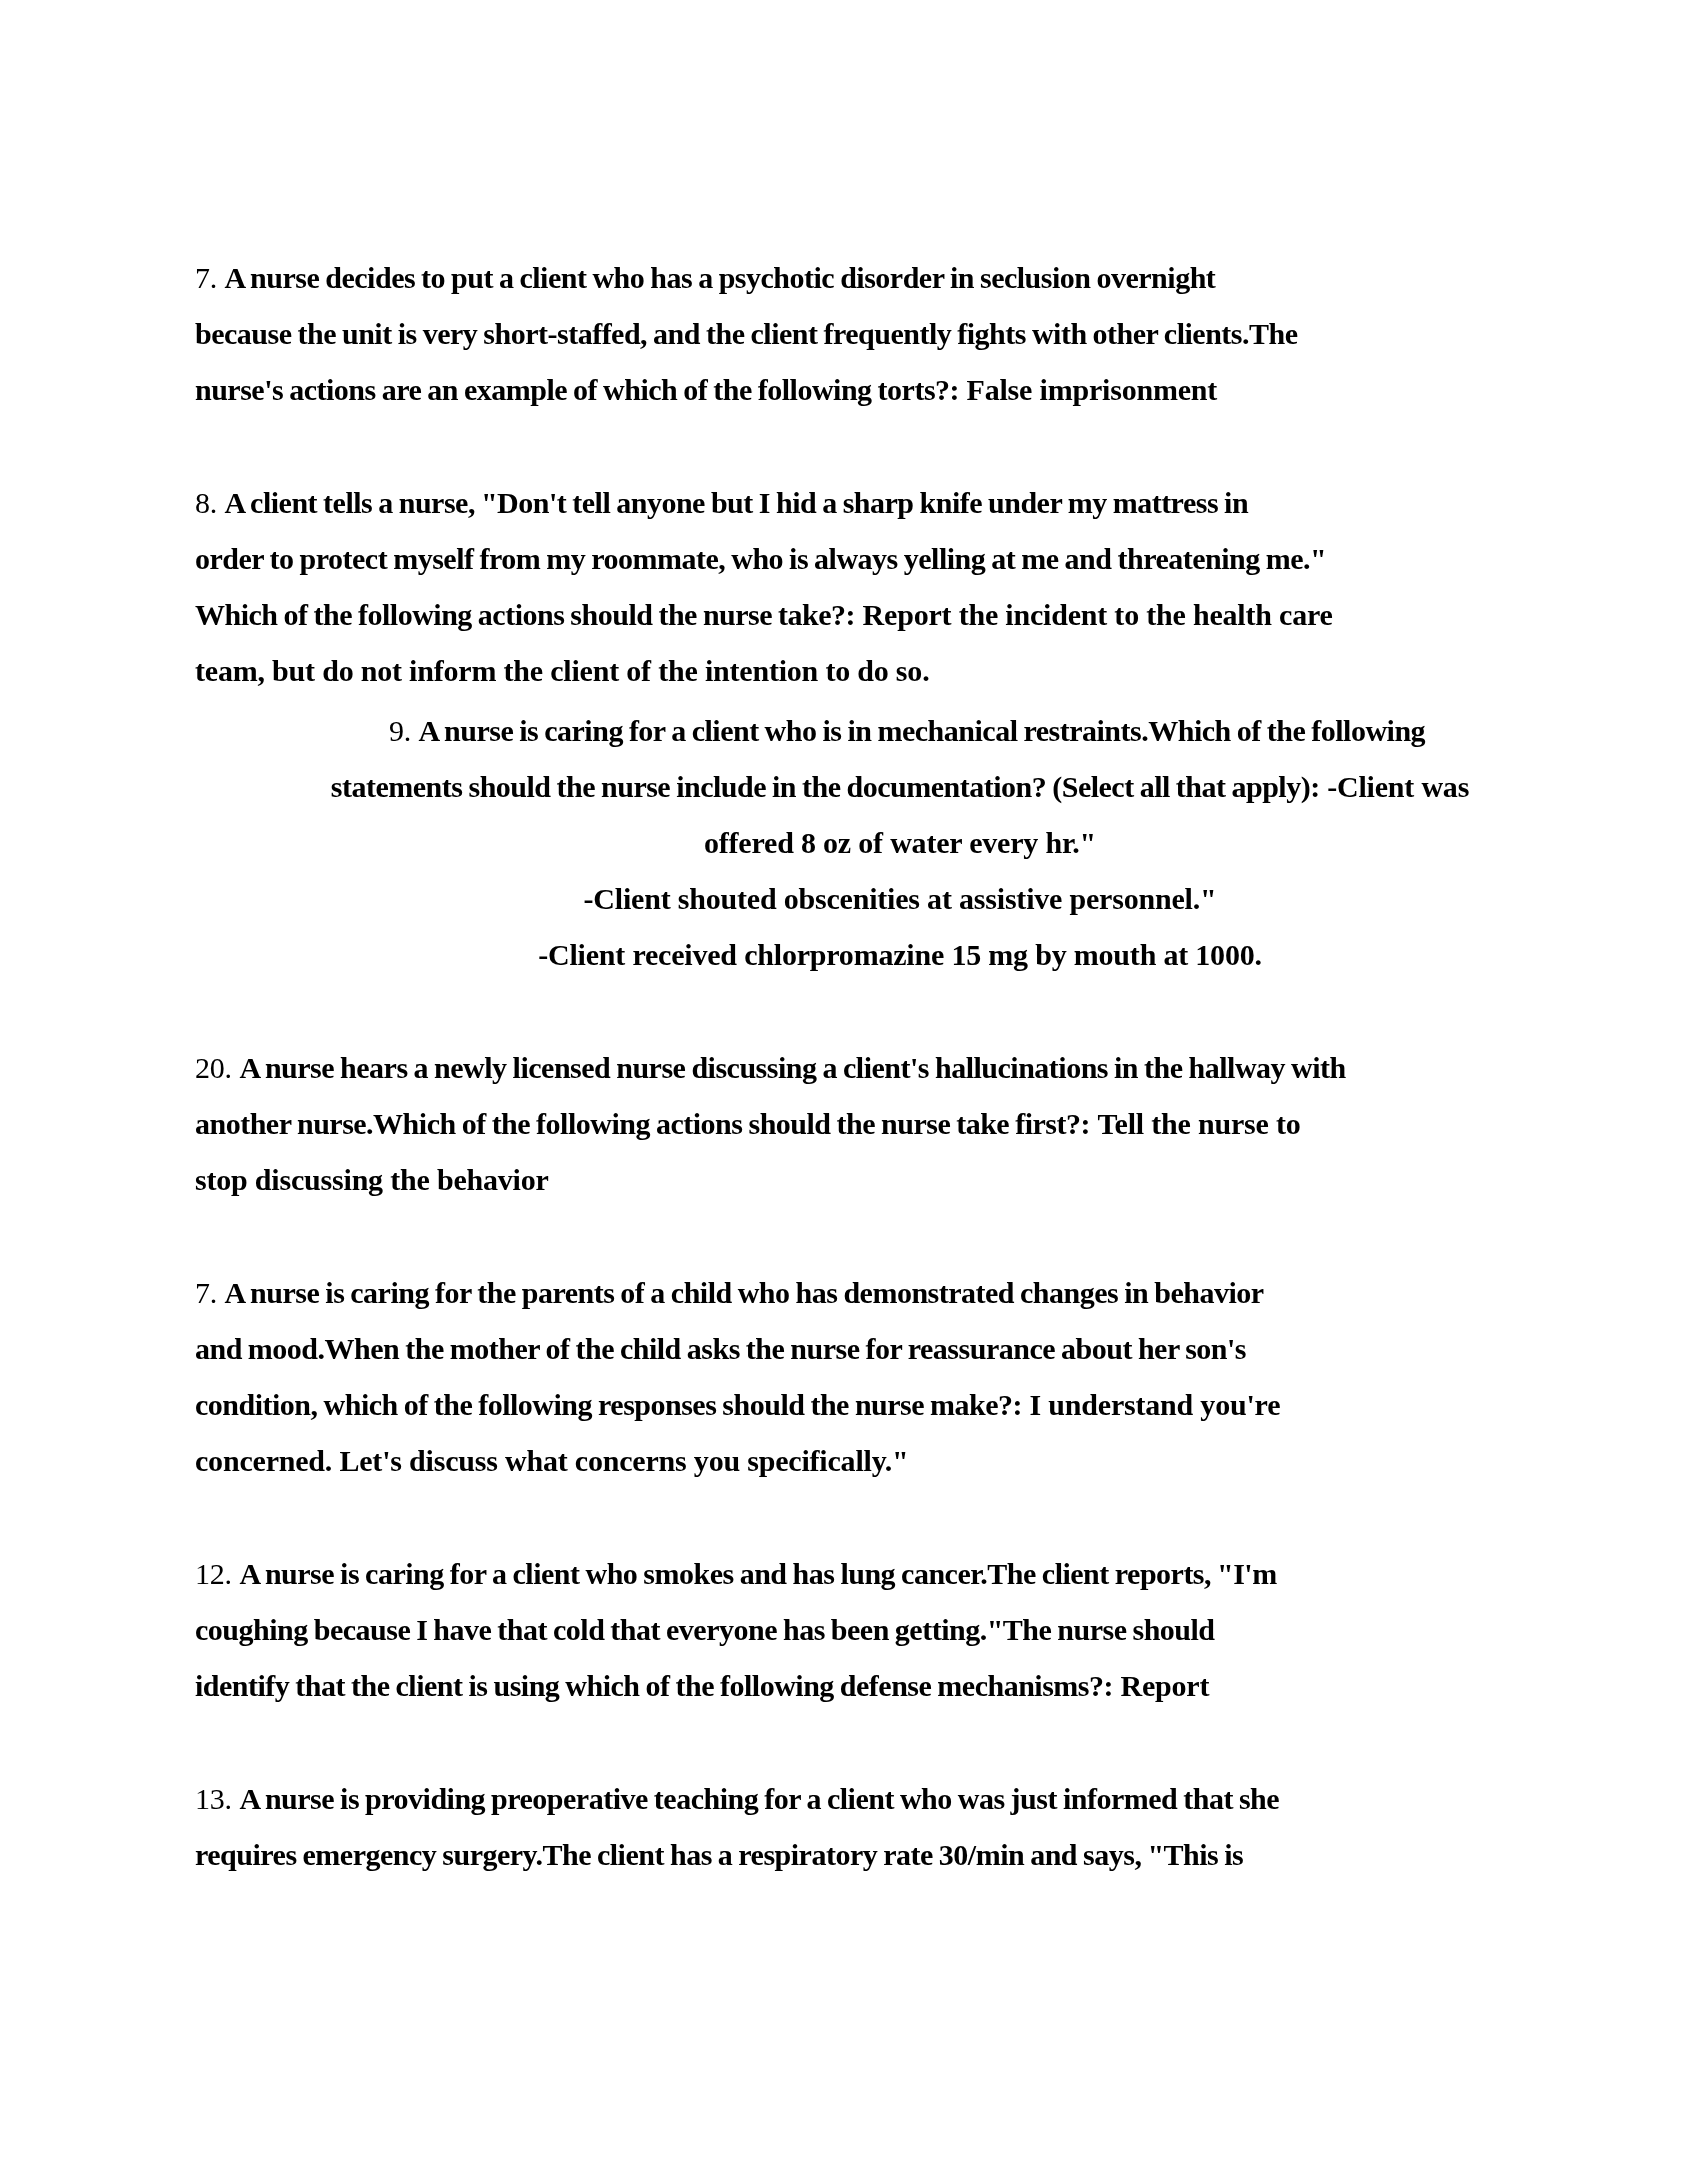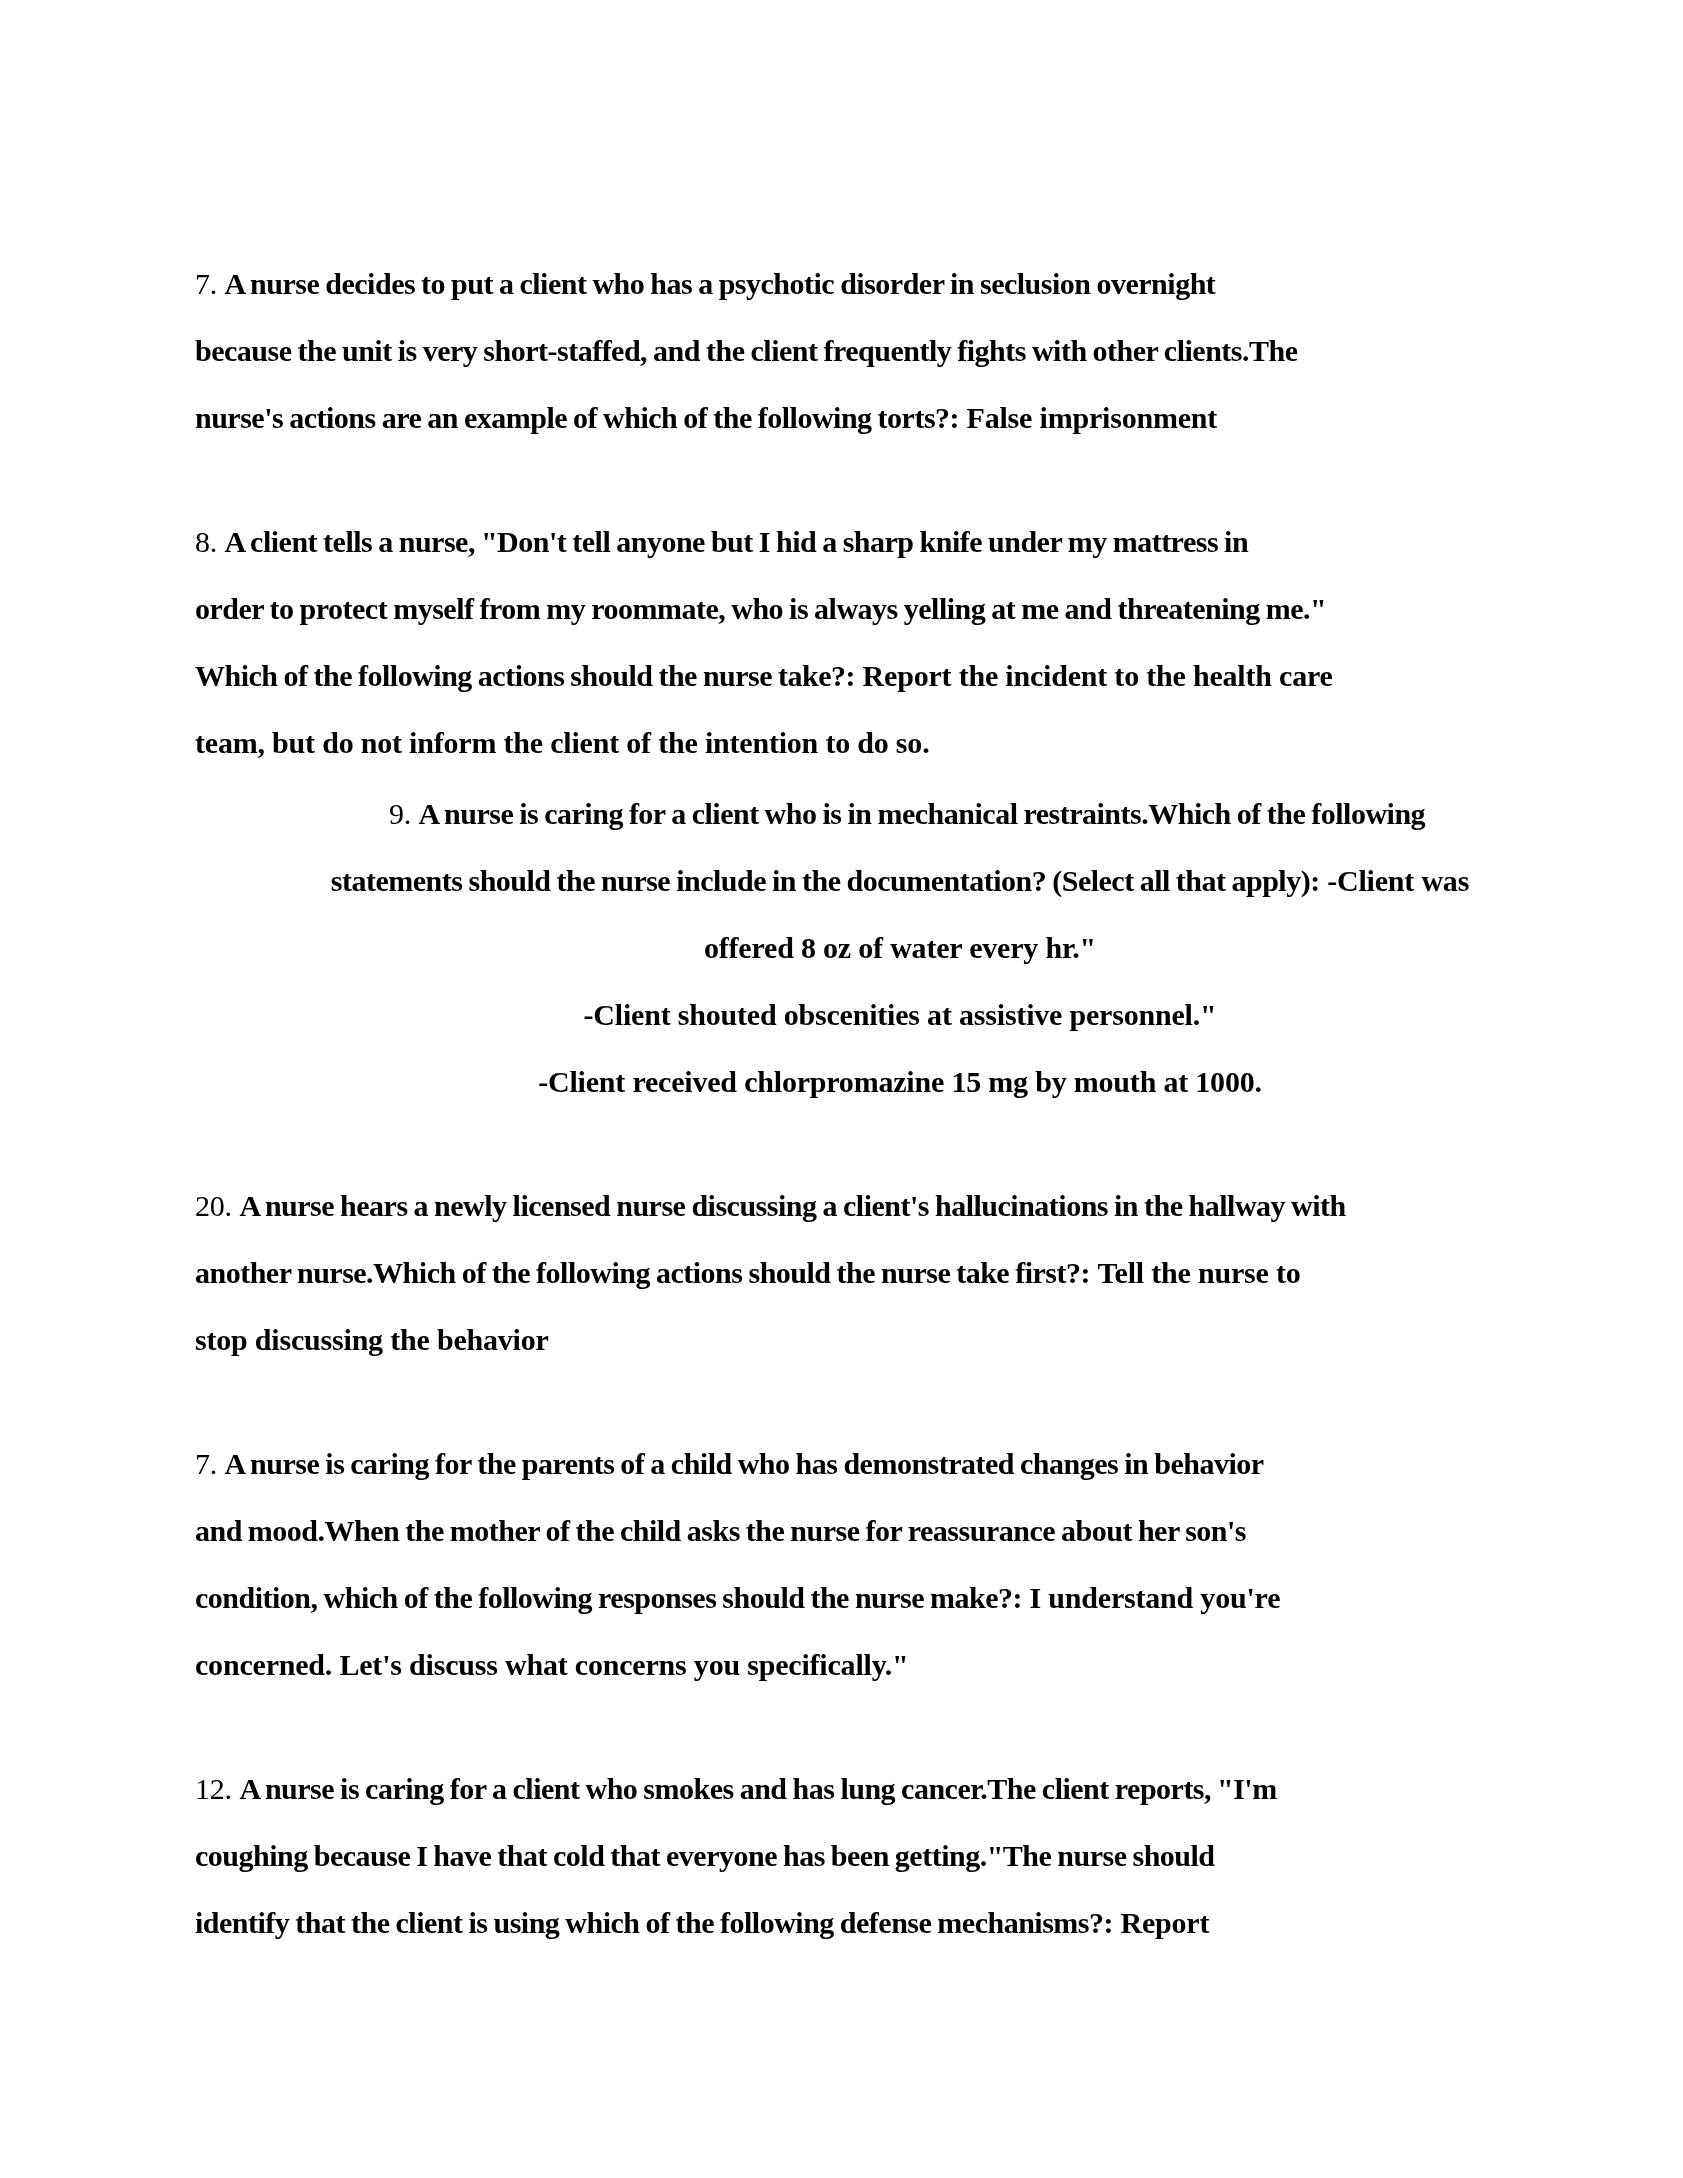--- a/index.html
+++ b/index.html
@@ -10,21 +10,21 @@
   .page {
     position: relative;
     width: 1683px;
     height: 2178px;
     background: #ffffff;
     box-sizing: border-box;
     padding: 250px 78px 0 195px;
     overflow: hidden;
     font-family: "Liberation Serif", "DejaVu Serif", serif;
     font-size: 30px;
-    line-height: 67px;
+    line-height: 56px;
     color: #000000;
   }
   .q {
     margin: 0 0 57px 0;
     text-align: left;
   }
   .q-tight {
     margin-bottom: 4px;
   }
   .q-indent {
@@ -98,15 +98,21 @@
   </p>
 
   <p class="q">
     <span class="qnum">12.</span>
     <strong class="qtext">A nurse is caring for a client who smokes and has lung cancer.The client reports, "I'm
 coughing because I have that cold that everyone has been getting."The nurse should
 identify that the client is using which of the following defense mechanisms?:</strong>
     <span class="ans">Report</span>
   </p>
 
+  <p class="q">
+    <span class="qnum">13.</span>
+    <strong class="qtext">A nurse is providing preoperative teaching for a client who was just informed that she
+requires emergency surgery.The client has a respiratory rate 30/min and says, "This is</strong>
+    <span class="ans"></span>
+  </p>
 
 </div>
 
 
 </body></html>

